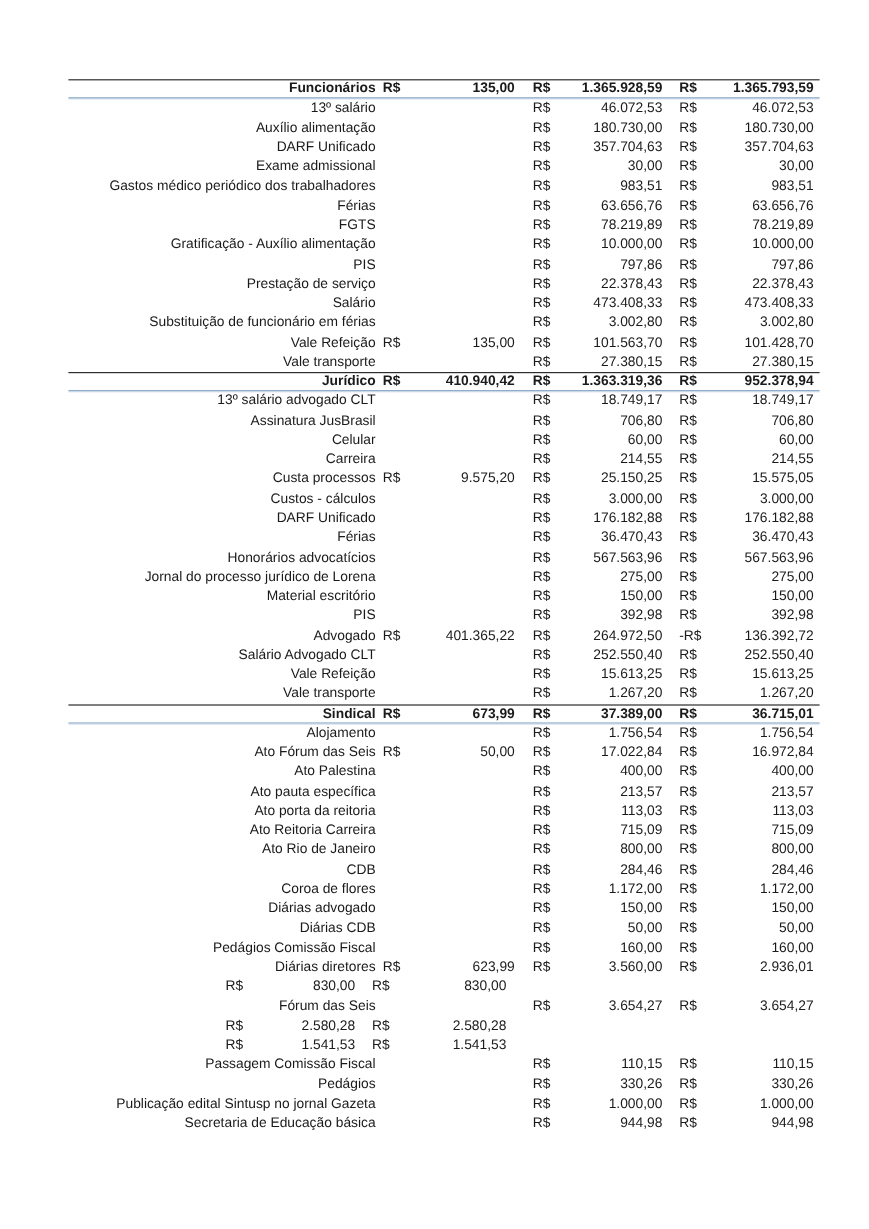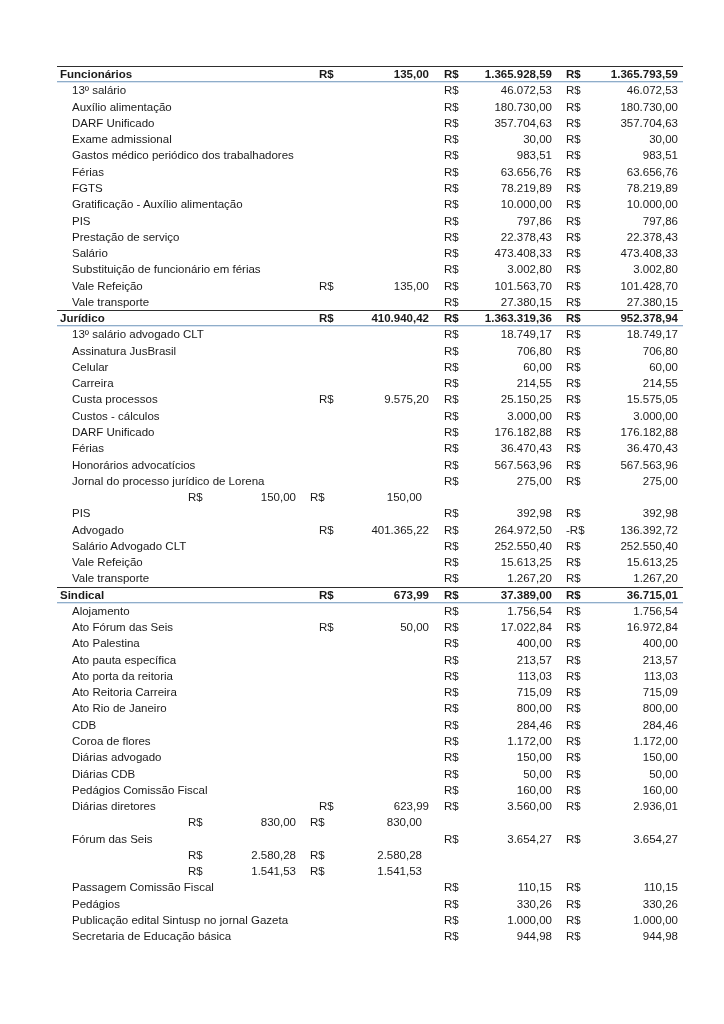--- a/index.html
+++ b/index.html
@@ -37,20 +37,21 @@
     box-shadow: 0 1px 0 0 #d9e4f1;
   }
   .cell {
     box-sizing: border-box;
     overflow: visible;
   }
   .desc {
     width: 256px;
     padding-left: 15px;
     flex: none;
+    text-align: right;
   }
   .row.header .desc {
     padding-left: 3px;
   }
   .money {
     display: flex;
     justify-content: space-between;
     align-items: baseline;
     flex: none;
   }
@@ -383,20 +384,21 @@
         <div class="cell money c2">
           <span class="sym">R$</span>
           <span class="val">275,00</span>
         </div>
         <div class="cell money c3">
           <span class="sym">R$</span>
           <span class="val">275,00</span>
         </div>
       </div>
       <div class="row item">
+        <div class="cell desc">Material escritório</div>
         <div class="cell money c1"></div>
         <div class="cell money c2">
           <span class="sym">R$</span>
           <span class="val">150,00</span>
         </div>
         <div class="cell money c3">
           <span class="sym">R$</span>
           <span class="val">150,00</span>
         </div>
       </div>

